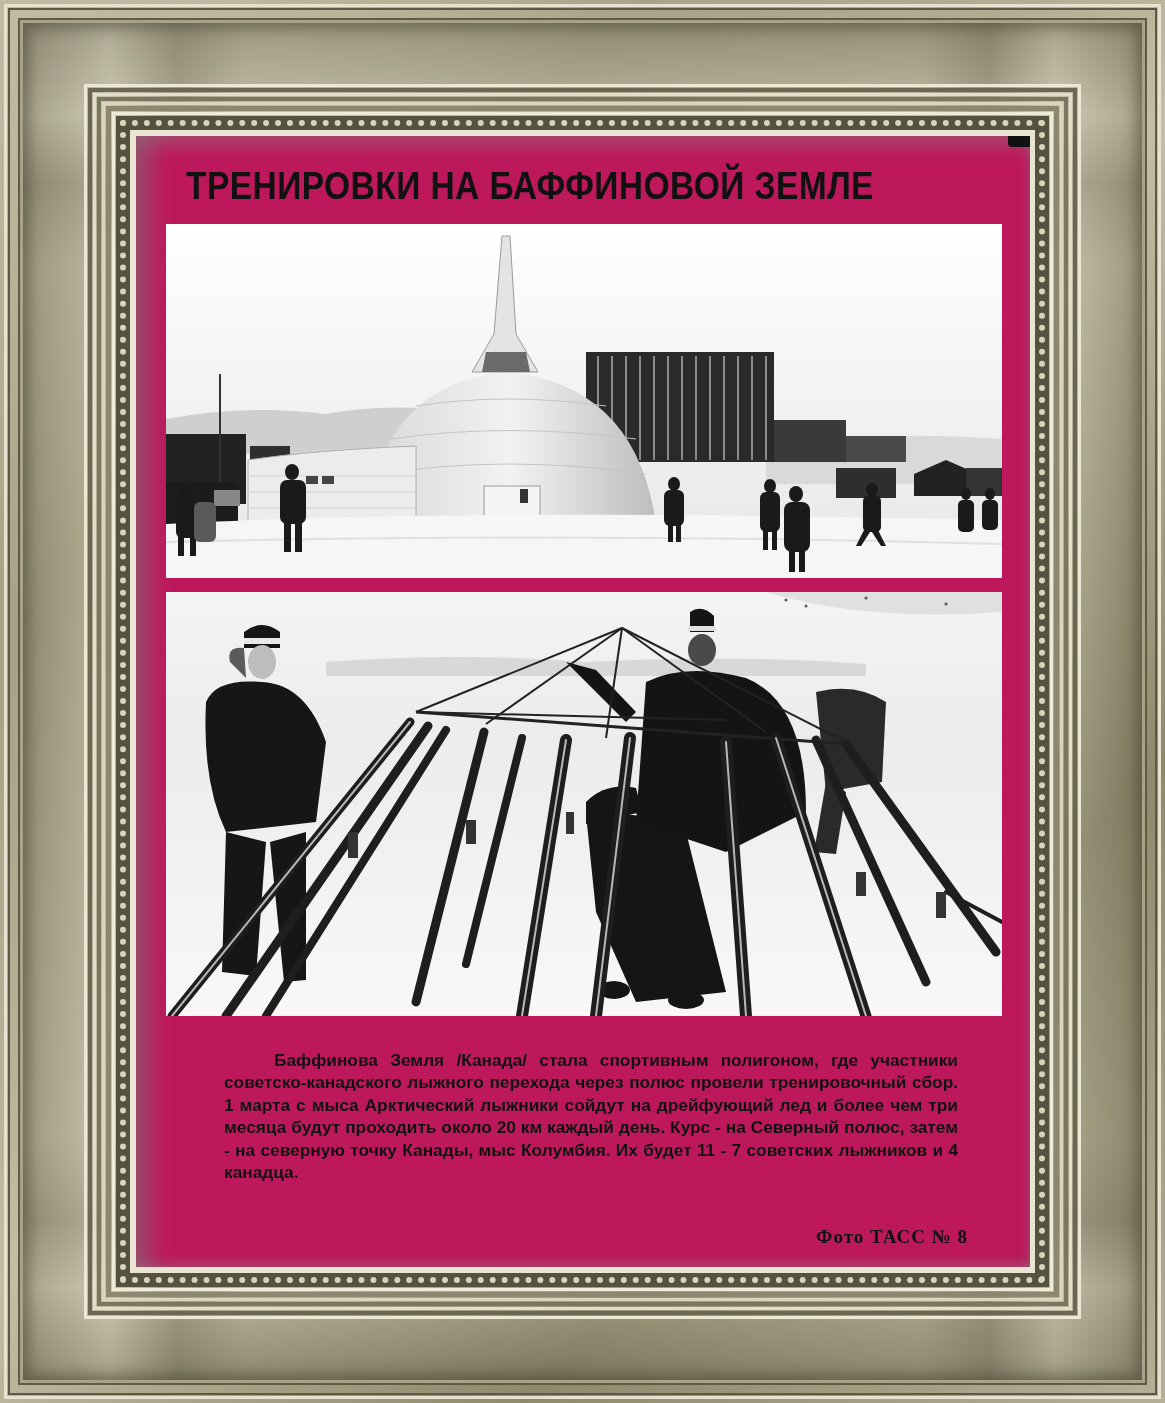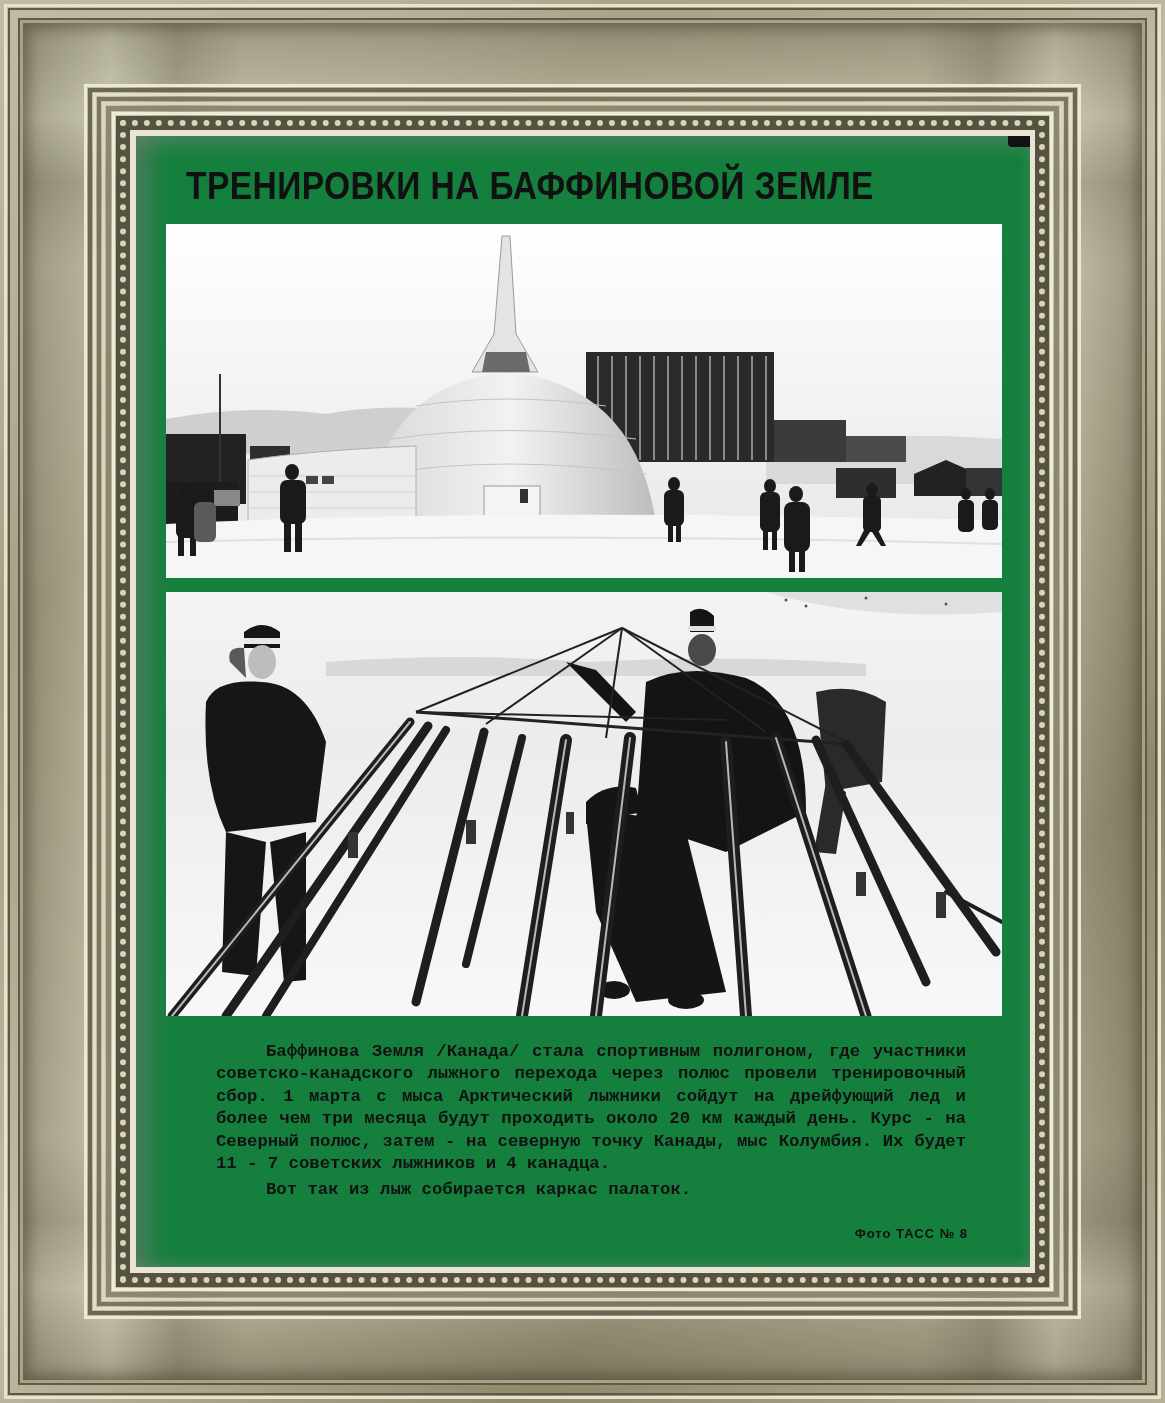--- a/index.html
+++ b/index.html
@@ -47,21 +47,21 @@
     border: 6px dotted #d8d3b9; border-radius: 2px;
   }
   .frame-inner-lip {
     position: absolute; left: 130px; top: 130px; right: 130px; bottom: 130px;
     box-sizing: border-box; border: 6px solid #e9e5d2;
     box-shadow: inset 0 0 0 1px #77735c;
   }
   
   .paper {
     position: absolute; left: 136px; top: 136px; width: 894px; height: 1131px;
-    background: #15803d;
+    background: #be185d;
     box-shadow: inset 28px 0 22px -14px rgba(120,120,120,0.55),
                 inset 0 22px 20px -14px rgba(140,140,140,0.45),
                 inset -10px 0 12px -8px rgba(140,140,140,0.3),
                 inset 0 -12px 12px -8px rgba(140,140,140,0.35);
     overflow: hidden;
   }
   .corner-mark {
     position: absolute; right: 0; top: 0; width: 22px; height: 11px;
     background: #111; border-bottom-left-radius: 4px;
   }
@@ -77,25 +77,25 @@
   }
   .photo-top { left: 30px; top: 88px; width: 836px; height: 354px; }
   .photo-bottom { left: 30px; top: 456px; width: 836px; height: 424px; }
   .photo svg { display: block; width: 100%; height: 100%; }
   .caption {
     position: absolute; left: 76px; top: 901px; width: 758px;
     font-family: "Liberation Sans", sans-serif; font-weight: bold;
     font-size: 17.3px; line-height: 22.4px; color: #111;
     text-align: justify;
   }
-  .caption p { margin: 4px; text-indent: 50px; font-family: Liberation Mono, monospace; }
+  .caption p { margin: 12px; text-indent: 50px; }
   .credit {
     position: absolute; right: 62px; top: 1090px;
-    font-family: Liberation Sans, sans-serif; font-weight: bold;
-    font-size: 13px; letter-spacing: 1px; color: #111;
+    font-family: Liberation Serif, serif; font-weight: bold;
+    font-size: 19px; letter-spacing: 1px; color: #111;
   }
 </style>
 </head>
 <body>
 
 <div class="frame">
   <div class="frame-outer-line"></div>
   <div class="frame-moulding"></div>
   <div class="frame-step step1"></div>
   <div class="frame-step step2"></div>
@@ -309,17 +309,16 @@
           <rect x="300" y="228" width="10" height="24"></rect>
         <rect x="400" y="220" width="8" height="22"></rect>
           <rect x="690" y="280" width="10" height="24"></rect>
         <rect x="770" y="300" width="10" height="26"></rect>
       </g>
     </svg>
   </div>
 
   <div class="caption">
     <p>Баффинова Земля /Канада/ стала спортивным полигоном, где участники советско-канадского лыжного перехода через полюс провели тренировочный сбор. 1 марта с мыса Арктический лыжники сойдут на дрейфующий лед и более чем три месяца будут проходить около 20 км каждый день. Курс - на Северный полюс, затем - на северную точку Канады, мыс Колумбия. Их будет 11 - 7 советских лыжников и 4 канадца.</p>
-    <p>Вот так из лыж собирается каркас палаток.</p>
   </div>
 
   <div class="credit">Фото ТАСС № 8</div>
 </div>
 
 </body></html>

